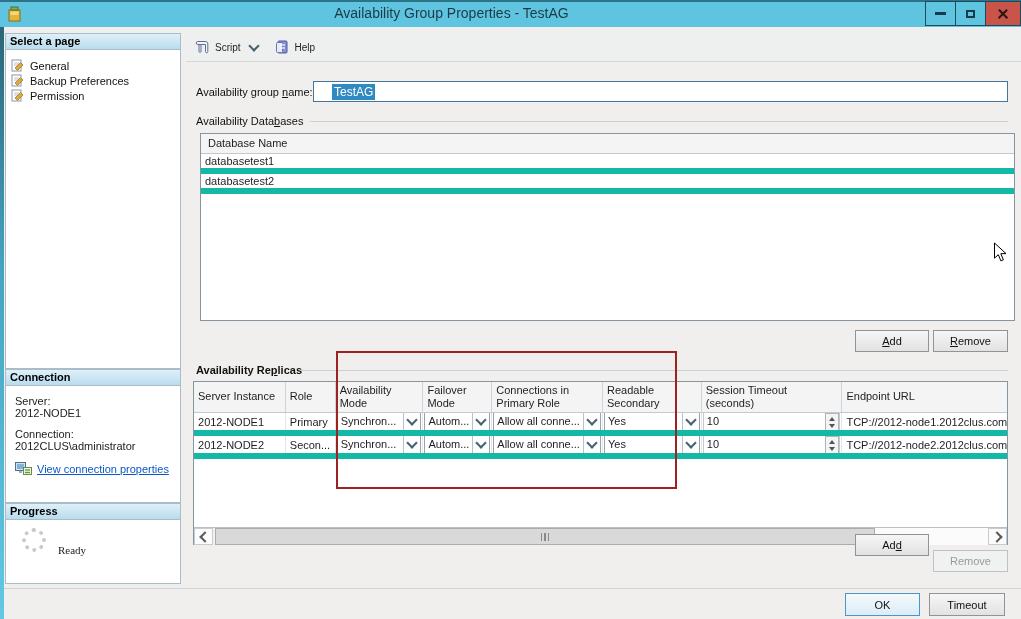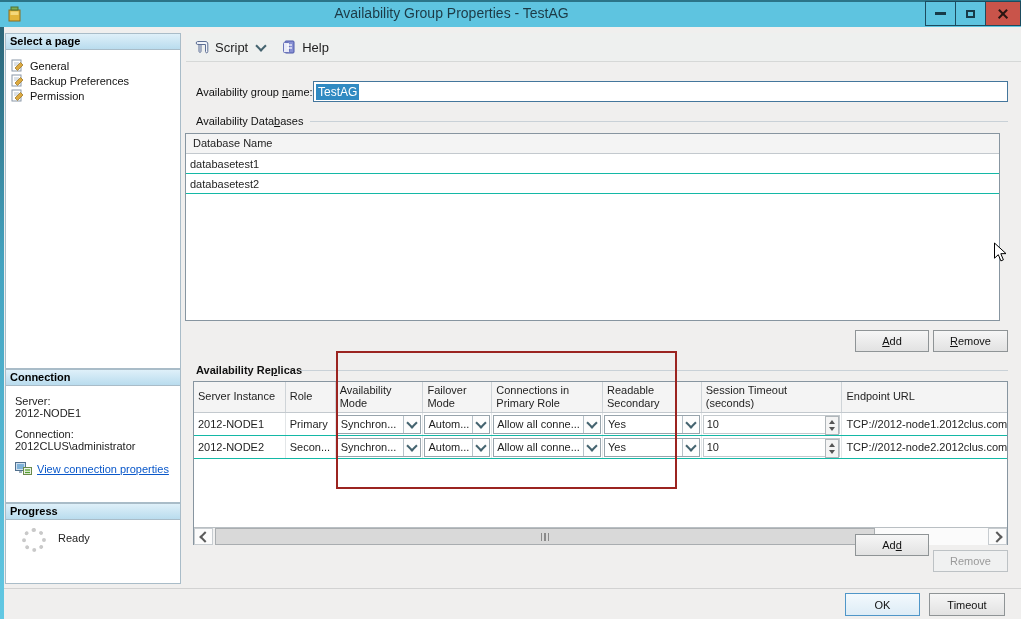--- a/index.html
+++ b/index.html
@@ -34,37 +34,37 @@
              color:#000;padding:1px 0 0 4px;box-sizing:border-box;}
   .page-item{display:flex;align-items:center;gap:5px;height:15px;padding-left:5px;font-size:11px;color:#111;}
   .side-label{font-size:11px;color:#222;}
   .link{font-size:11px;color:#0a58ca;text-decoration:underline;}
   .spinner{width:24px;height:24px;border-radius:50%;border:4px dotted #c9c9c9;box-sizing:border-box;}
 
   
   .toolbar{left:186px;top:33px;width:835px;height:29px;background:#eef0ef;
            border-bottom:1px solid #d6d8d7;box-sizing:border-box;
            display:flex;align-items:center;padding-left:7px;gap:5px;}
-  .tb-text{font-size:13px;color:#1e1e1e;}
+  .tb-text{font-size:10px;color:#1e1e1e;}
   .chev{width:6px;height:6px;border-left:2px solid #44636f;border-bottom:2px solid #44636f;
         transform:rotate(-45deg);display:inline-block;margin-top:-3px;}
 
   
   .form-label{font-size:11px;color:#111;}
   .grp-line{height:1px;background:#c9d1d7;}
   .text-field{box-sizing:border-box;background:#fff;border:1px solid #44769c;
-              display:flex;align-items:center;padding-left:2px;font-size:12px;}
+              display:flex;align-items:center;padding-left:18px;font-size:12px;}
   .sel-text{background:#308ac2;color:#fff;padding:1px 2px;}
 
   .tbl{box-sizing:border-box;background:#fff;border:1px solid #8795a0;}
   .tbl-hdr-row{display:flex;background:#f4f4f4;border-bottom:1px solid #c3c9ce;box-sizing:border-box;}
   .hcell{box-sizing:border-box;border-right:1px solid #cfd4d8;font-size:11px;color:#1e1e1e;
          padding:2px 4px;display:flex;align-items:center;line-height:1.2;}
   .hcell:last-child{border-right:none;}
-  .rep-row{display:flex;border-bottom:1px solid #14b8a6;box-sizing:border-box;height:23px;}
+  .rep-row{display:flex;border-bottom:6px solid #14b8a6;box-sizing:border-box;height:23px;justify-content:flex-end;}
   .cell{box-sizing:border-box;border-right:1px solid #e3e6e8;font-size:11px;color:#1e1e1e;
         display:flex;align-items:center;padding:0 4px;white-space:nowrap;overflow:hidden;}
   .cell:last-child{border-right:none;}
   .c0{width:92px;} .c1{width:50px;} .c2{width:88px;} .c3{width:69px;}
   .c4{width:111px;} .c5{width:99px;} .c6{width:141px;} .c7{width:165px;}
 
   .combo{flex:1;height:19px;margin:0;border:1px solid #98a4ac;background:#fff;
          display:flex;align-items:stretch;box-sizing:border-box;}
   .combo-txt{flex:1;font-size:11px;padding:2px 0 0 3px;white-space:nowrap;overflow:hidden;color:#1e1e1e;}
   .combo-btn{width:16px;border-left:1px solid #b8c2c9;display:flex;align-items:center;justify-content:center;background:#fdfdfd;}
@@ -176,21 +176,21 @@
         </svg>
         <span class="link">View connection properties</span>
       </div>
     </div>
   </div>
 
   <div class="abs panel" style="left:5px;top:503px;width:176px;height:81px;">
     <div class="panel-hdr">Progress</div>
     <div style="display:flex;align-items:flex-start;gap:12px;padding:8px 0 0 16px;">
       <div class="spinner"></div>
-      <span class="side-label" style="margin-top:4px;">Ready</span>
+      <span class="side-label" style="margin-top:16px;font-family:Liberation Serif, serif;">Ready</span>
     </div>
   </div>
 
   <div class="abs toolbar">
     <svg width="17" height="16" viewBox="0 0 17 16">
       <path d="M4.5 2.5 C2.8 2.5 2.8 5.5 4.5 5.5 L6 5.5 L6 12 C6 14 8 14 8 12 L8 4.5 C8 3 7.2 2.5 6 2.5 Z" fill="#e7ecf5" stroke="#5d6f94"></path>
       <path d="M6 5.5 L12.5 5.5 L12.5 12.5 C12.5 14.3 14.8 14.3 14.8 12.5 L14.8 5 C14.8 3.2 13.8 2.5 12 2.5 L6 2.5" fill="#f2f5fa" stroke="#5d6f94"></path>
     </svg>
     <span class="tb-text">Script</span>
     <span class="chev" style="margin-left:4px;"></span>
@@ -205,21 +205,21 @@
   </div>
 
   <div class="abs form-label" style="left:196px;top:86px;">Availability group <u>n</u>ame:</div>
   <div class="abs text-field" style="left:313px;top:81px;width:695px;height:21px;">
     <span class="sel-text">TestAG</span>
   </div>
 
   <div class="abs form-label" style="left:196px;top:115px;">Availability Data<u>b</u>ases</div>
   <div class="abs grp-line" style="left:310px;top:121px;width:698px;"></div>
 
-  <div class="abs tbl" style="left:185px;top:133px;width:815px;height:188px;">
+  <div class="abs tbl" style="left:200px;top:133px;width:815px;height:188px;">
     <div class="tbl-hdr-row" style="height:20px;">
       <div class="hcell" style="width:100%;padding-left:7px;border-right:none;">Database Name</div>
     </div>
     <div class="rep-row" style="height:20px;">
       <div class="cell" style="width:100%;border-right:none;">databasetest1</div>
     </div>
     <div class="rep-row" style="height:20px;">
       <div class="cell" style="width:100%;border-right:none;">databasetest2</div>
     </div>
   </div>

